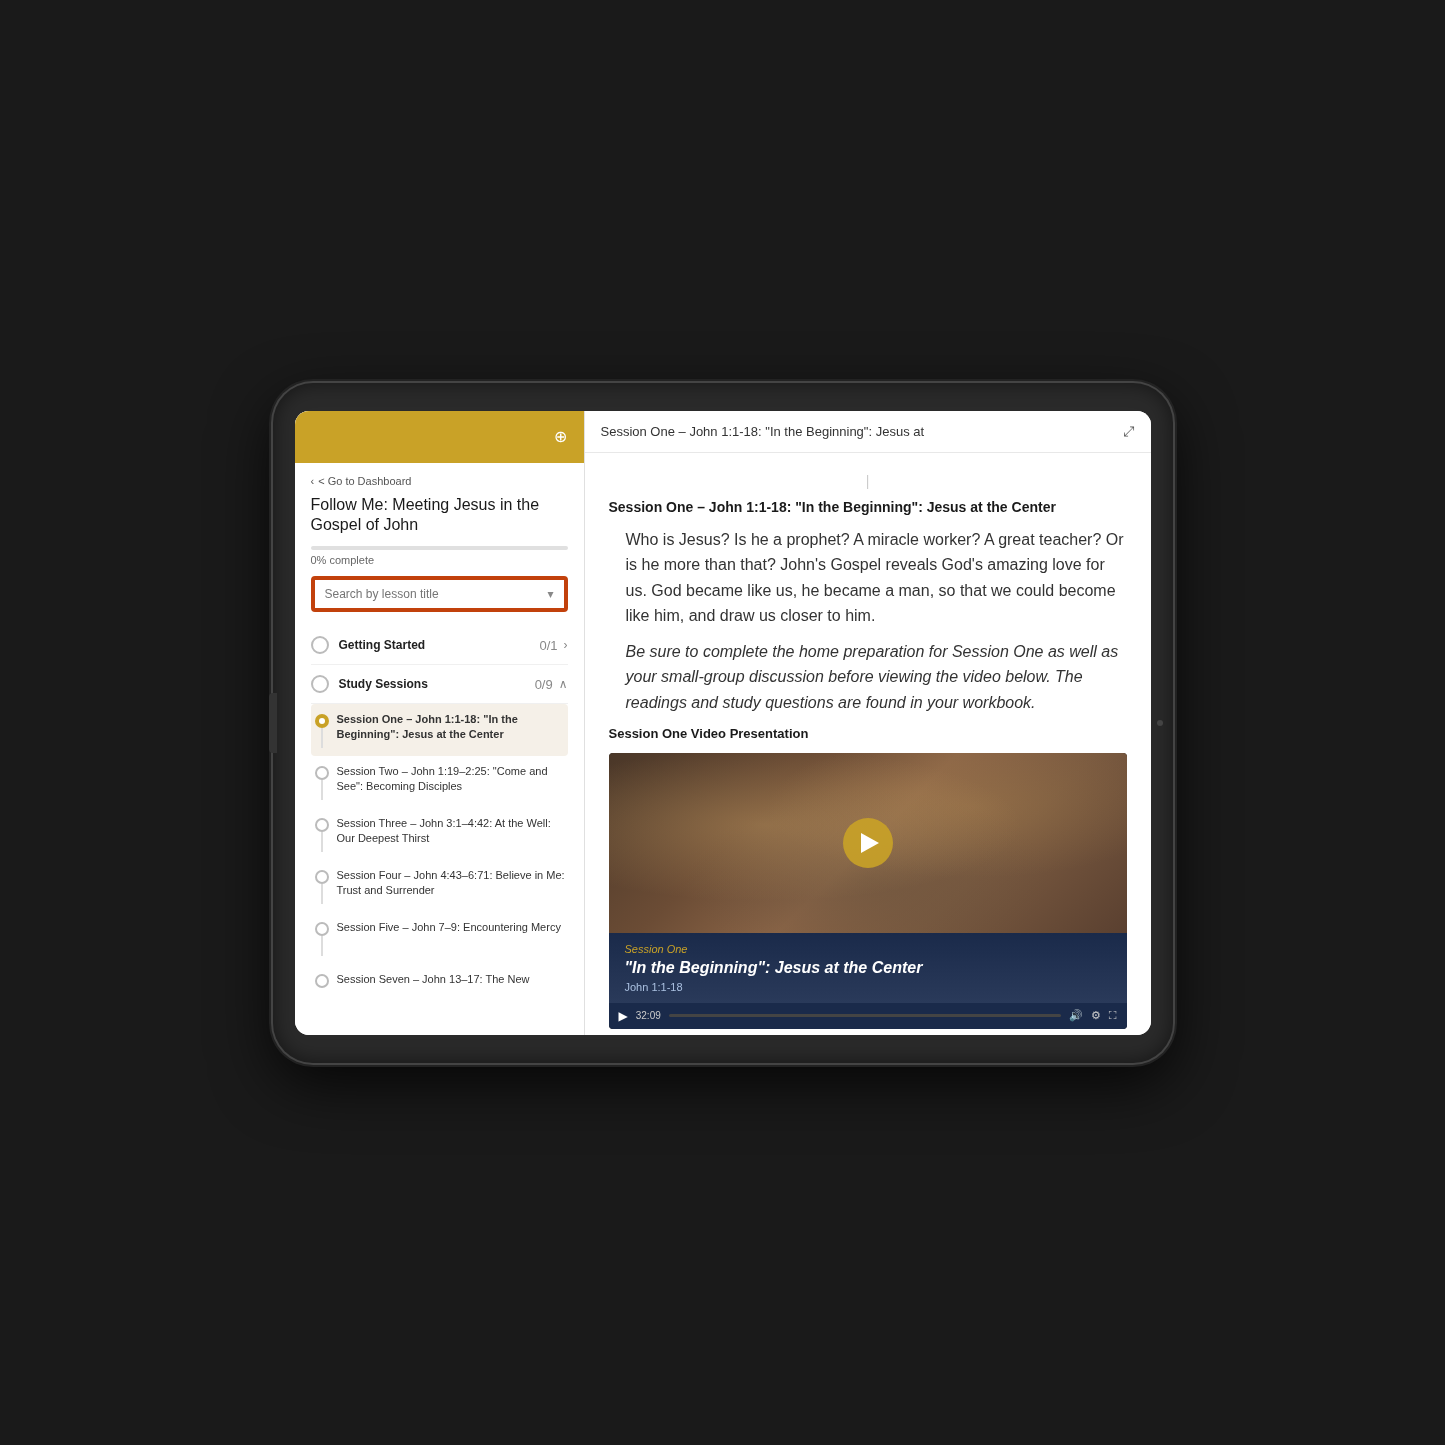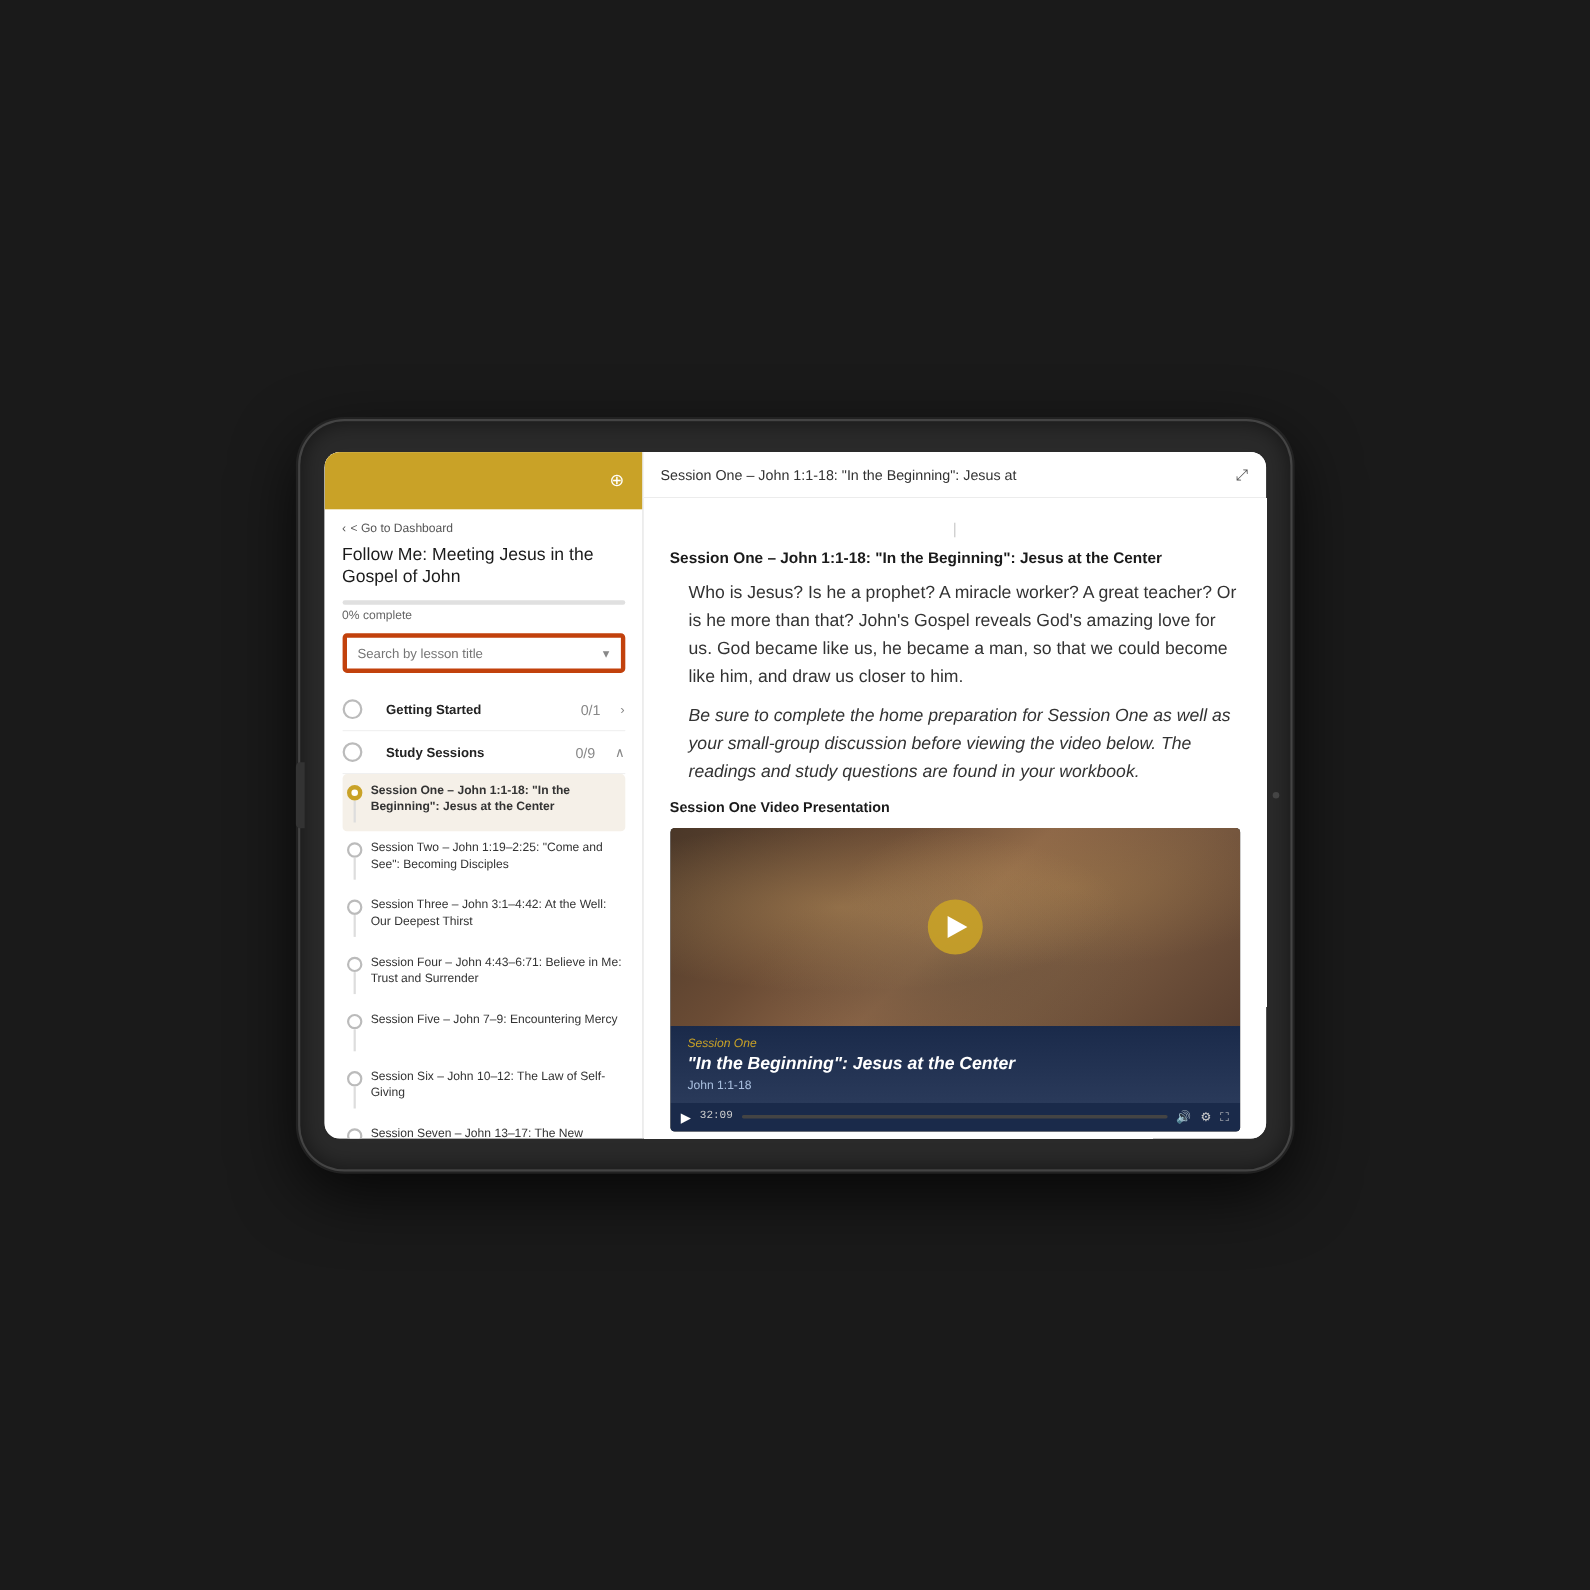--- a/index.html
+++ b/index.html
@@ -161,21 +161,20 @@
       font-size: 12px;
     }
 
     
     .section-item {
       display: flex;
       align-items: center;
       padding: 10px 0;
       border-bottom: 1px solid #f0f0f0;
       cursor: pointer;
-      gap: 12px;
     }
 
     .circle-check {
       width: 18px;
       height: 18px;
       border: 2px solid #bbb;
       border-radius: 50%;
       margin-right: 10px;
       flex-shrink: 0;
     }
@@ -415,21 +414,20 @@
 
     .ctrl-play {
       color: #fff;
       font-size: 12px;
       cursor: pointer;
     }
 
     .ctrl-time {
       font-size: 10px;
       color: #ccc;
-      font-family: Liberation Mono, monospace;
     }
 
     .ctrl-progress {
       flex: 1;
       height: 3px;
       background: #444;
       border-radius: 2px;
       position: relative;
     }
 
@@ -562,27 +560,20 @@
             </div>
 
             <div class="lesson-item">
               <div class="lesson-connector">
                 <div class="lesson-dot"></div>
                 <div class="lesson-line"></div>
               </div>
               <span class="lesson-text">Session Five – John 7–9: Encountering Mercy</span>
             </div>
 
-            <div class="lesson-item">
-              <div class="lesson-connector">
-                <div class="lesson-dot"></div>
-                <div class="lesson-line"></div>
-              </div>
-              <span class="lesson-text">Session Six – John 10–12: The Law of Self-Giving</span>
-            </div>
 
             <div class="lesson-item">
               <div class="lesson-connector">
                 <div class="lesson-dot"></div>
               </div>
               <span class="lesson-text">Session Seven – John 13–17: The New</span>
             </div>
           </div>
         </div>
       </div>

